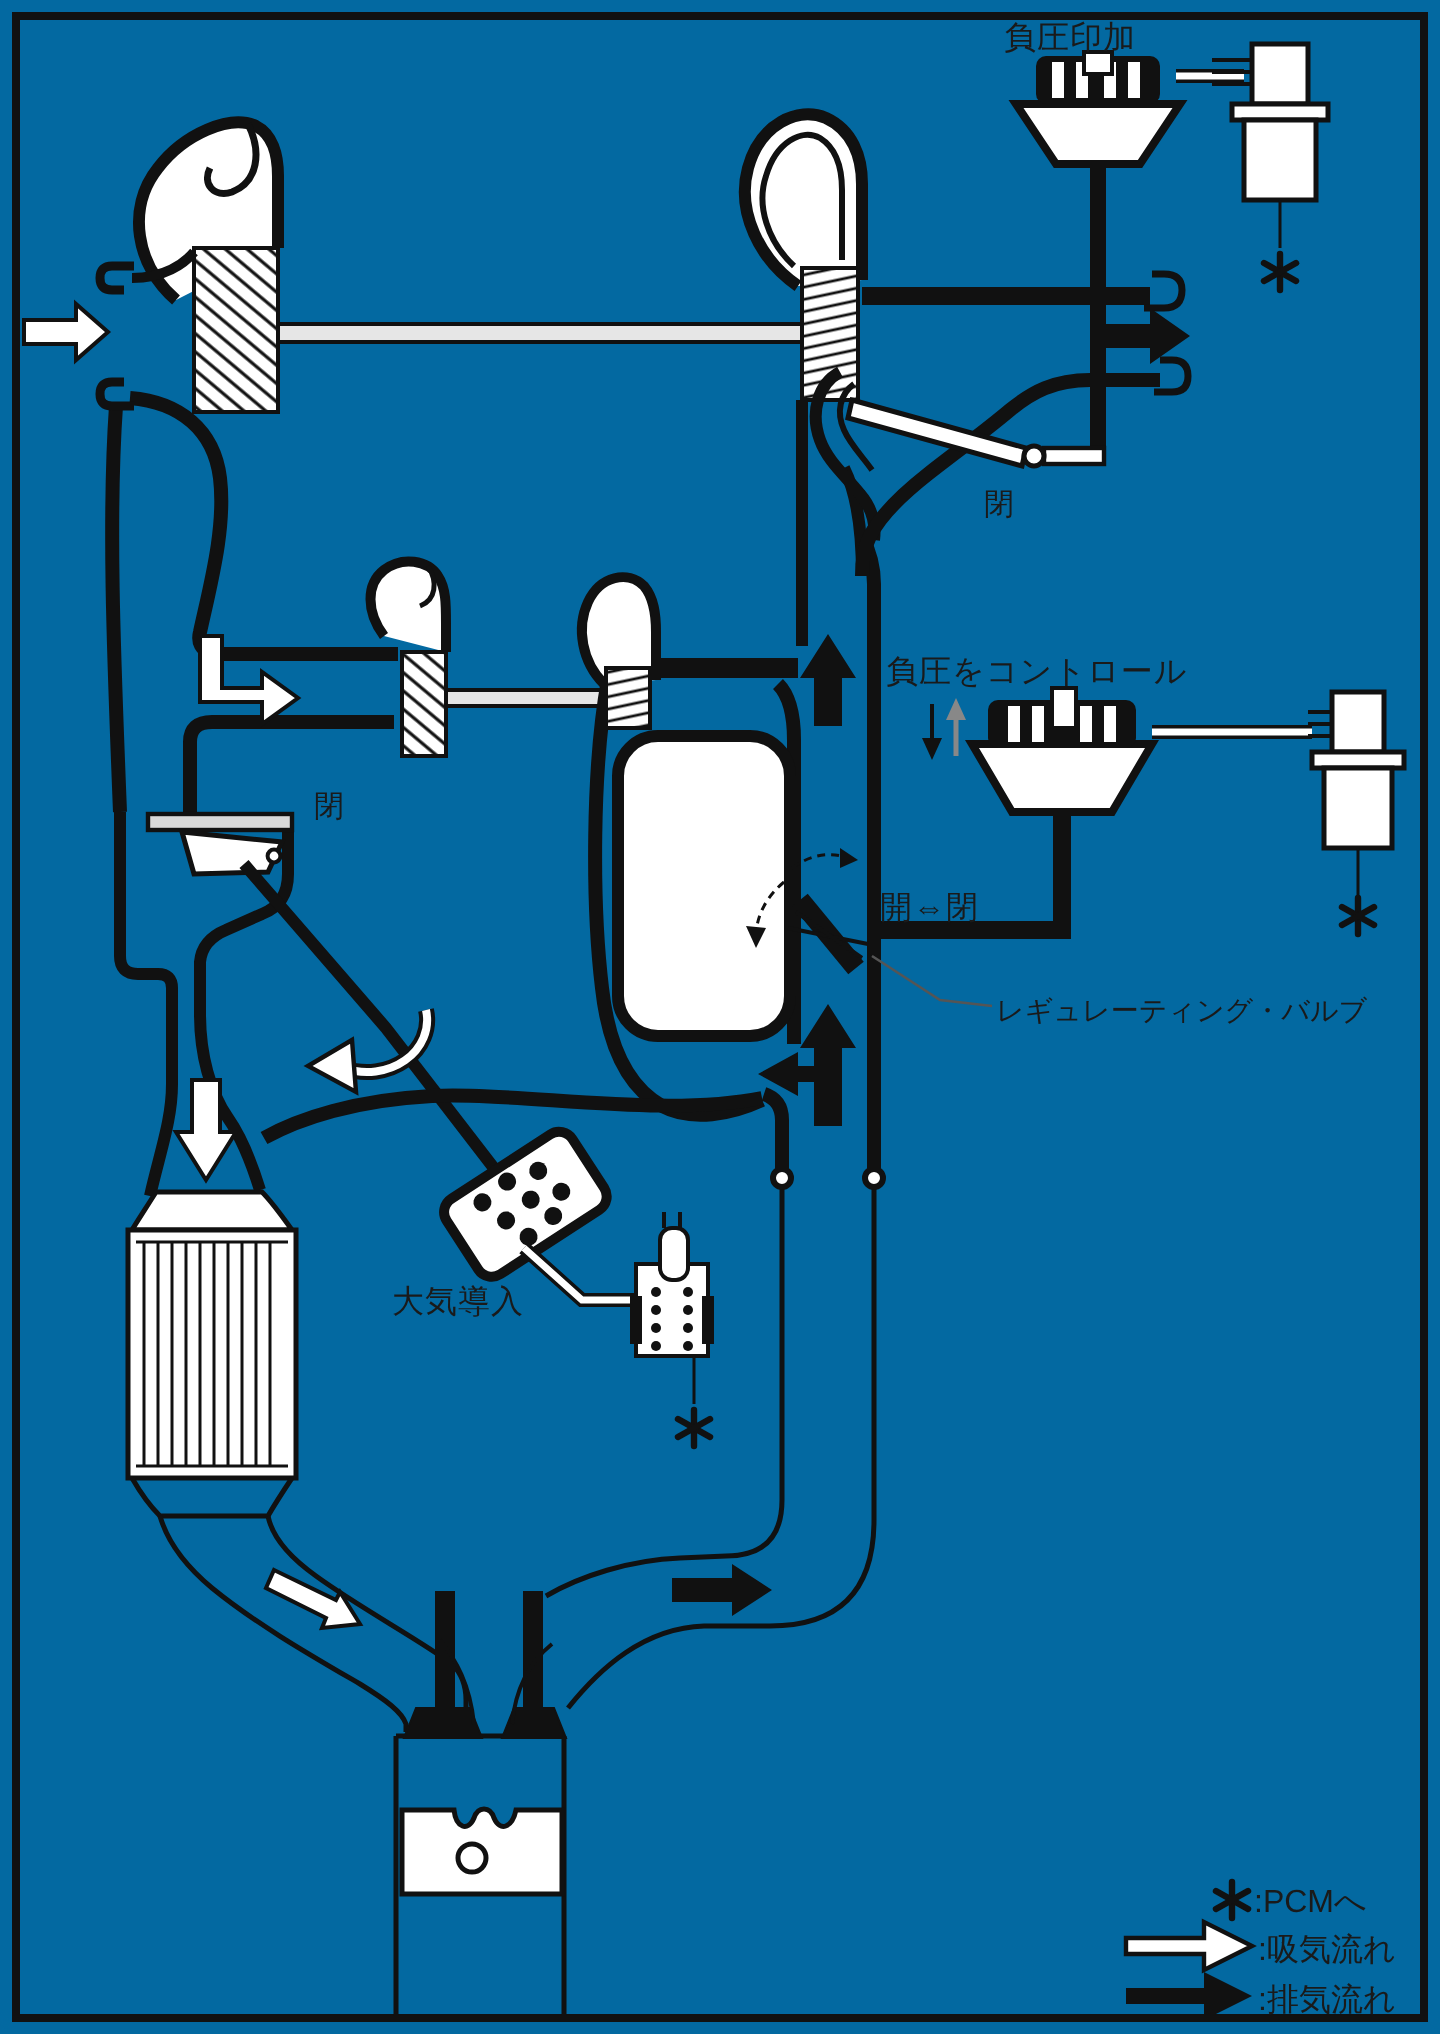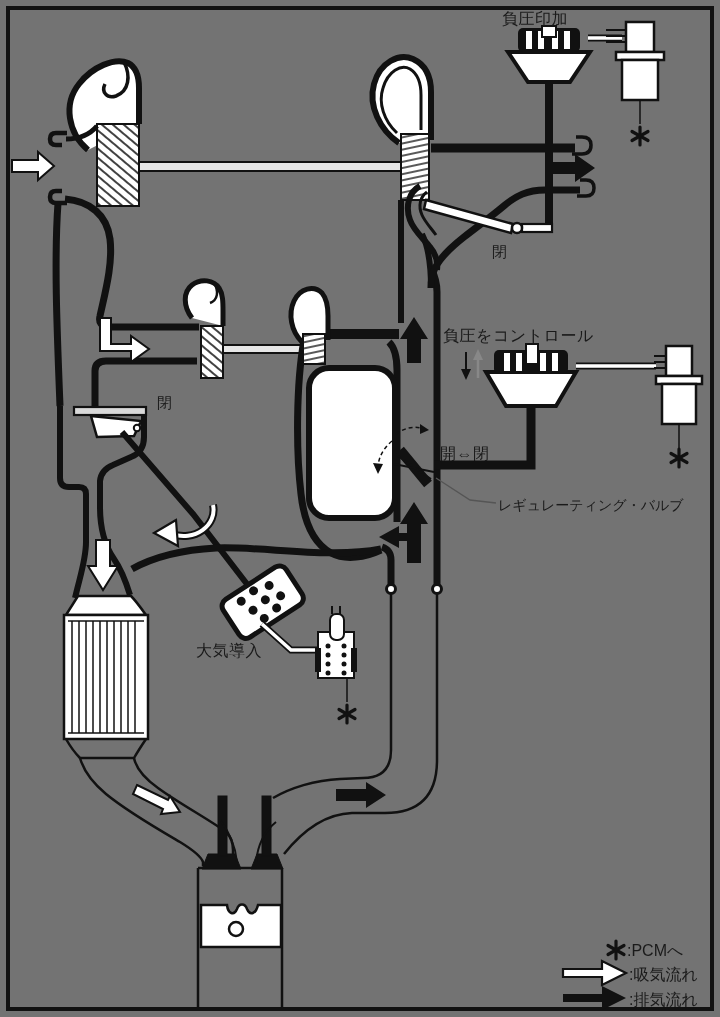--- a/index.html
+++ b/index.html
@@ -1,16 +1,16 @@
 <!DOCTYPE html>
 <html><head>
 <meta charset="utf-8">
 <style>
   html,body{margin:0;padding:0;background:#fff;}
-  .stage{position:relative;width:720px;height:1017px;background:#737373;overflow:hidden;}
+  .stage{position:relative;width:720px;height:1017px;background:#0369a1;overflow:hidden;}
   svg{position:absolute;left:0;top:0;}
   svg text{font-family:"Liberation Sans","DejaVu Sans",sans-serif;fill:#1a1a1a;}
   .lbl{font-size:16px;letter-spacing:0.5px;}
   .lbl-s{font-size:15px;}
   .lbl-m{font-size:14px;}
   .lbl-leg{font-size:16px;}
 </style>
 </head>
 <body>
 

